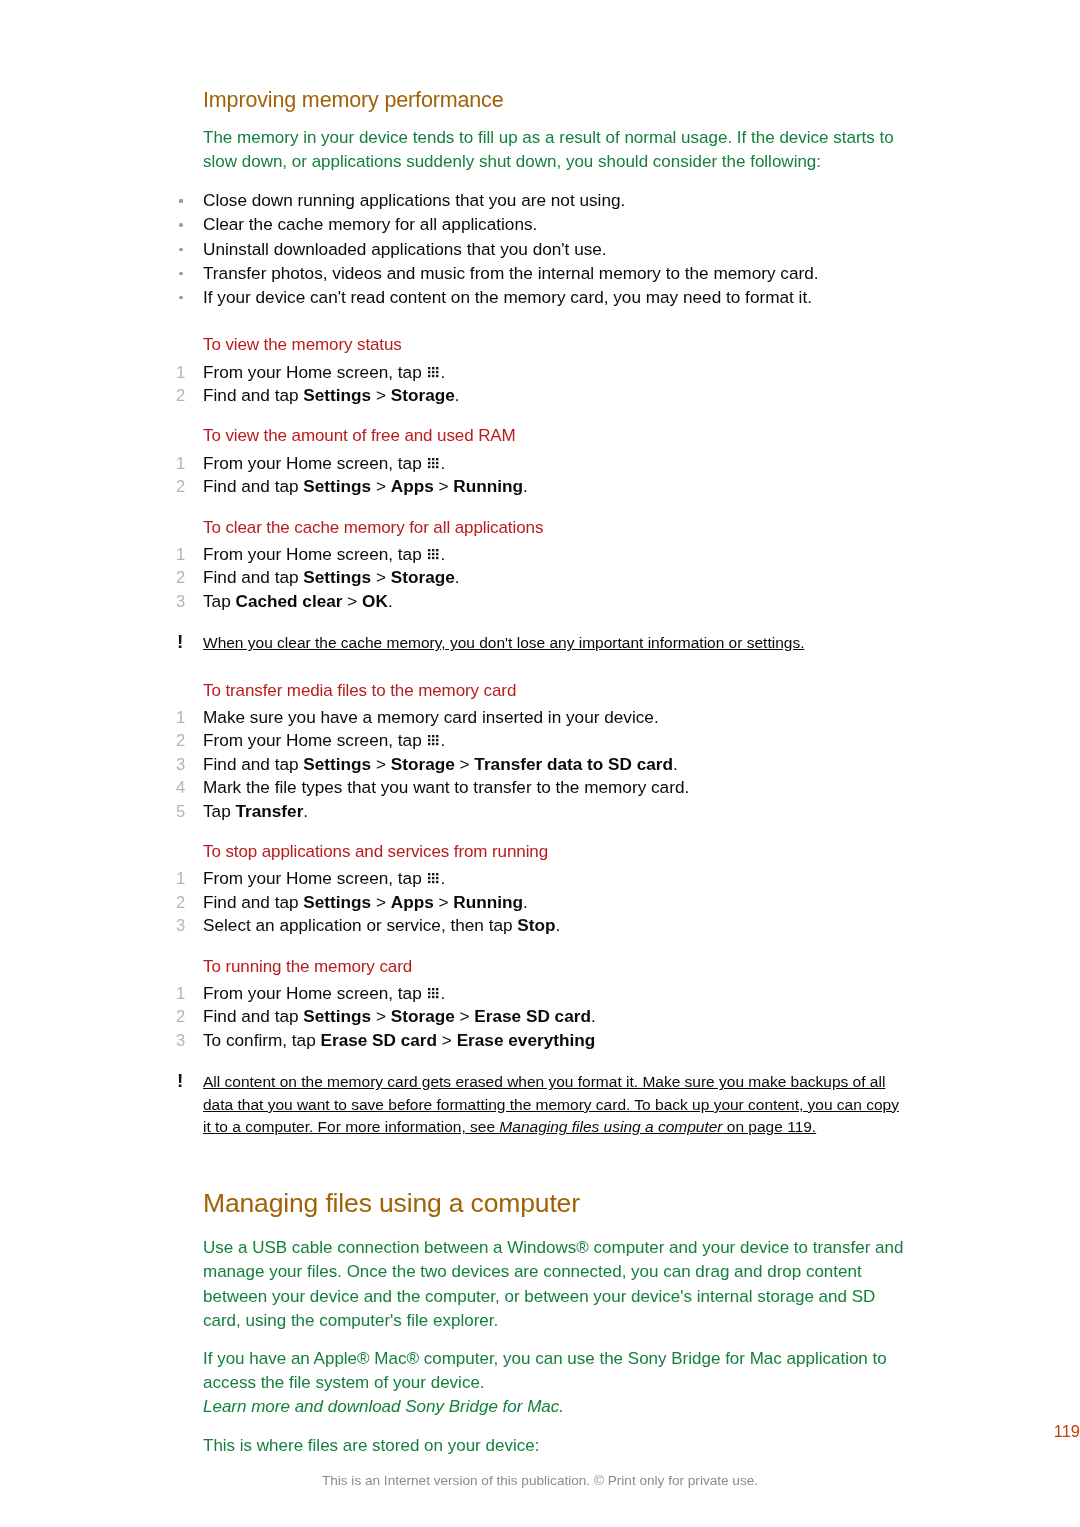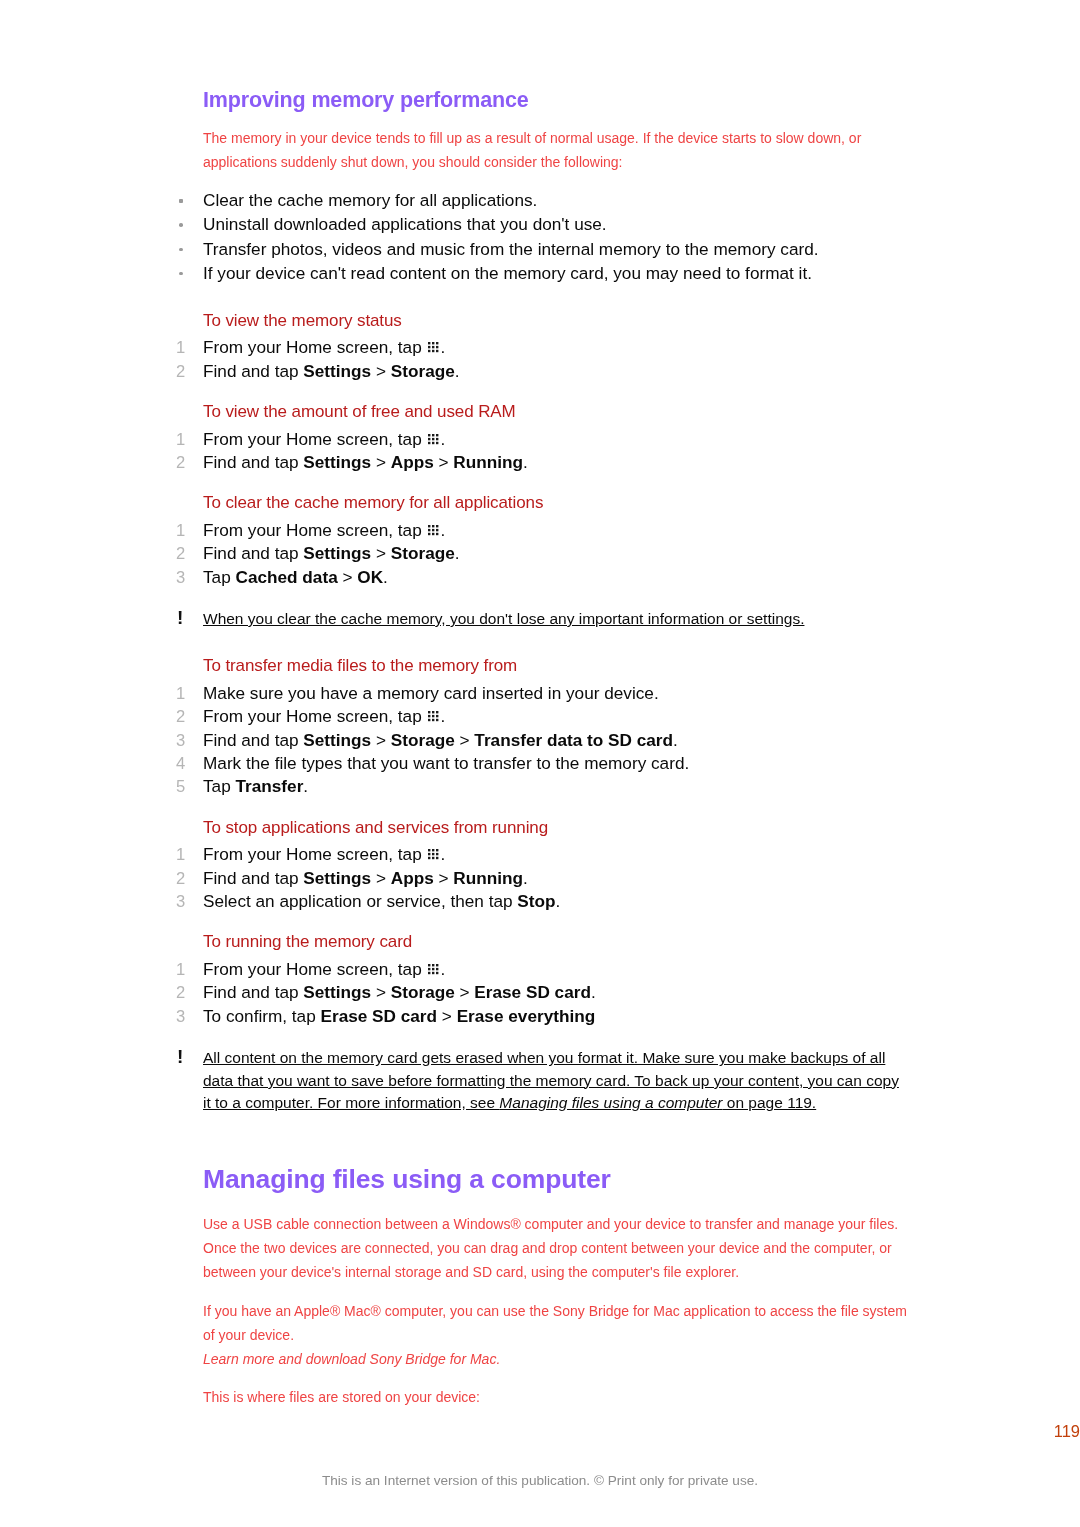--- a/index.html
+++ b/index.html
@@ -25,45 +25,45 @@
   .content {
     position: absolute;
     left: 174px;
     top: 88px;
     width: 734px;
   }
 
   
   h1.doc-h1 {
     font-size: 21.5px;
-    font-weight: bold;
+    font-weight: normal;
     letter-spacing: -0.15px;
     margin: 0 0 13px 29px;
     line-height: 1.15;
-    color: #8b5cf6;
+    color: #a16207;
   }
   h1.doc-h1.big {
     font-size: 26.5px;
     margin: 0 0 18px 29px;
   }
   h2.sub-h {
     color: #b91c1c;
     font-size: 17px;
     font-weight: normal;
     margin: 0 0 5px 29px;
     line-height: 1.2;
     letter-spacing: -0.1px;
   }
 
   
   p.para {
-    font-size: 14px;
+    font-size: 17px;
     line-height: 24.2px;
     margin: 0 0 14px 29px;
-    color: #ef4444;
+    color: #15803d;
   }
   p.para.nogap { margin-bottom: 0; }
 
   
   ul.bullets {
     list-style: none;
     margin: 0 0 0 0;
     padding: 0;
   }
   ul.bullets li {
@@ -178,20 +178,21 @@
     <h1 class="doc-h1">Improving memory performance</h1>
 
     <p class="para">The memory in your device tends to fill up as a result of normal usage. If the device starts to slow down, or applications suddenly shut down, you should consider the following:</p>
 
     <ul class="bullets">
       <li>
         <span class="bullet-dot"></span>
       </li>
       <li>
         <span class="bullet-dot"></span>
+        <span>Close down running applications that you are not using.</span>
       </li>
       <li>
         <span class="bullet-dot"></span>
         <span>Clear the cache memory for all applications.</span>
       </li>
       <li>
         <span class="bullet-dot"></span>
         <span>Uninstall downloaded applications that you don't use.</span>
       </li>
       <li>
@@ -275,34 +276,34 @@
                   <rect x="8" y="7.8" width="2.4" height="2.4"></rect>
                 </g>
               </svg></span><span>.</span></span>
       </li>
       <li>
         <span class="num">2</span>
         <span><span>Find and tap </span><b>Settings</b><span class="sep"> &gt; </span><b>Storage</b><span>.</span></span>
       </li>
       <li>
         <span class="num">3</span>
-        <span><span>Tap </span><b>Cached data</b><span class="sep"> &gt; </span><b>OK</b><span>.</span></span>
+        <span><span>Tap </span><b>Cached clear</b><span class="sep"> &gt; </span><b>OK</b><span>.</span></span>
       </li>
     </ol>
 
     <div class="gap-md"></div>
 
     <div class="note">
       <span class="note-icon">!</span>
       <span class="note-text">When you clear the cache memory, you don't lose any important information or settings.</span>
     </div>
 
     <div class="gap-lg"></div>
 
-    <h2 class="sub-h">To transfer media files to the memory from</h2>
+    <h2 class="sub-h">To transfer media files to the memory card</h2>
     <ol class="steps">
       <li>
         <span class="num">1</span>
         <span>Make sure you have a memory card inserted in your device.</span>
       </li>
       <li>
         <span class="num">2</span>
         <span><span>From your Home screen, tap </span><span class="grid-icon"><svg width="13" height="12" viewBox="0 0 13 12">
                 <g fill="#1a1a1a">
                   <rect x="0" y="0" width="2.4" height="2.4"></rect>

